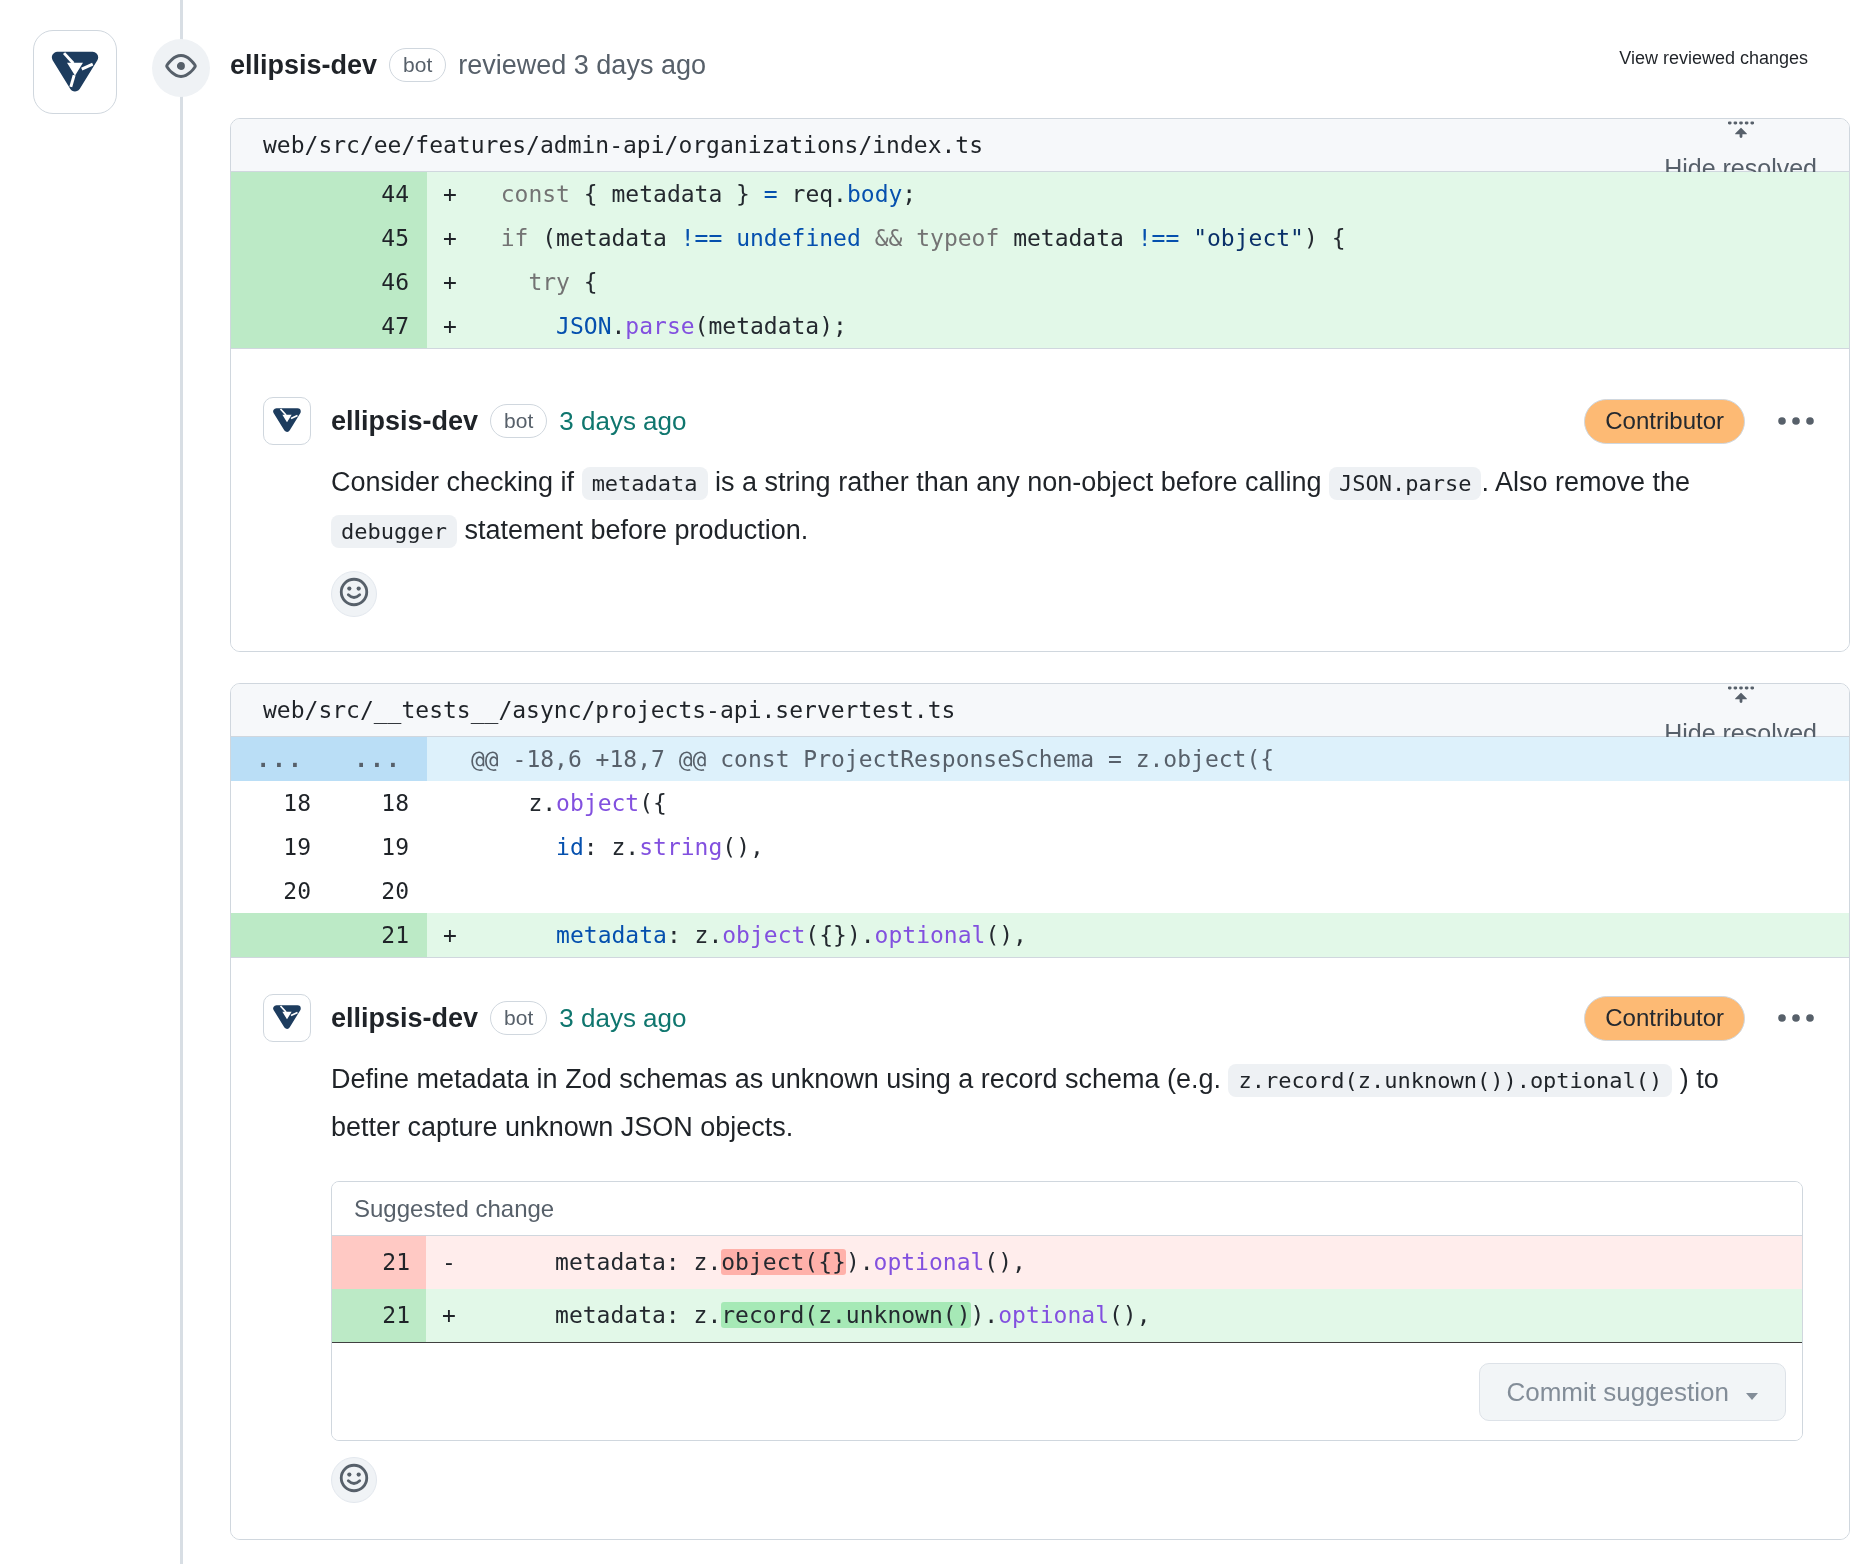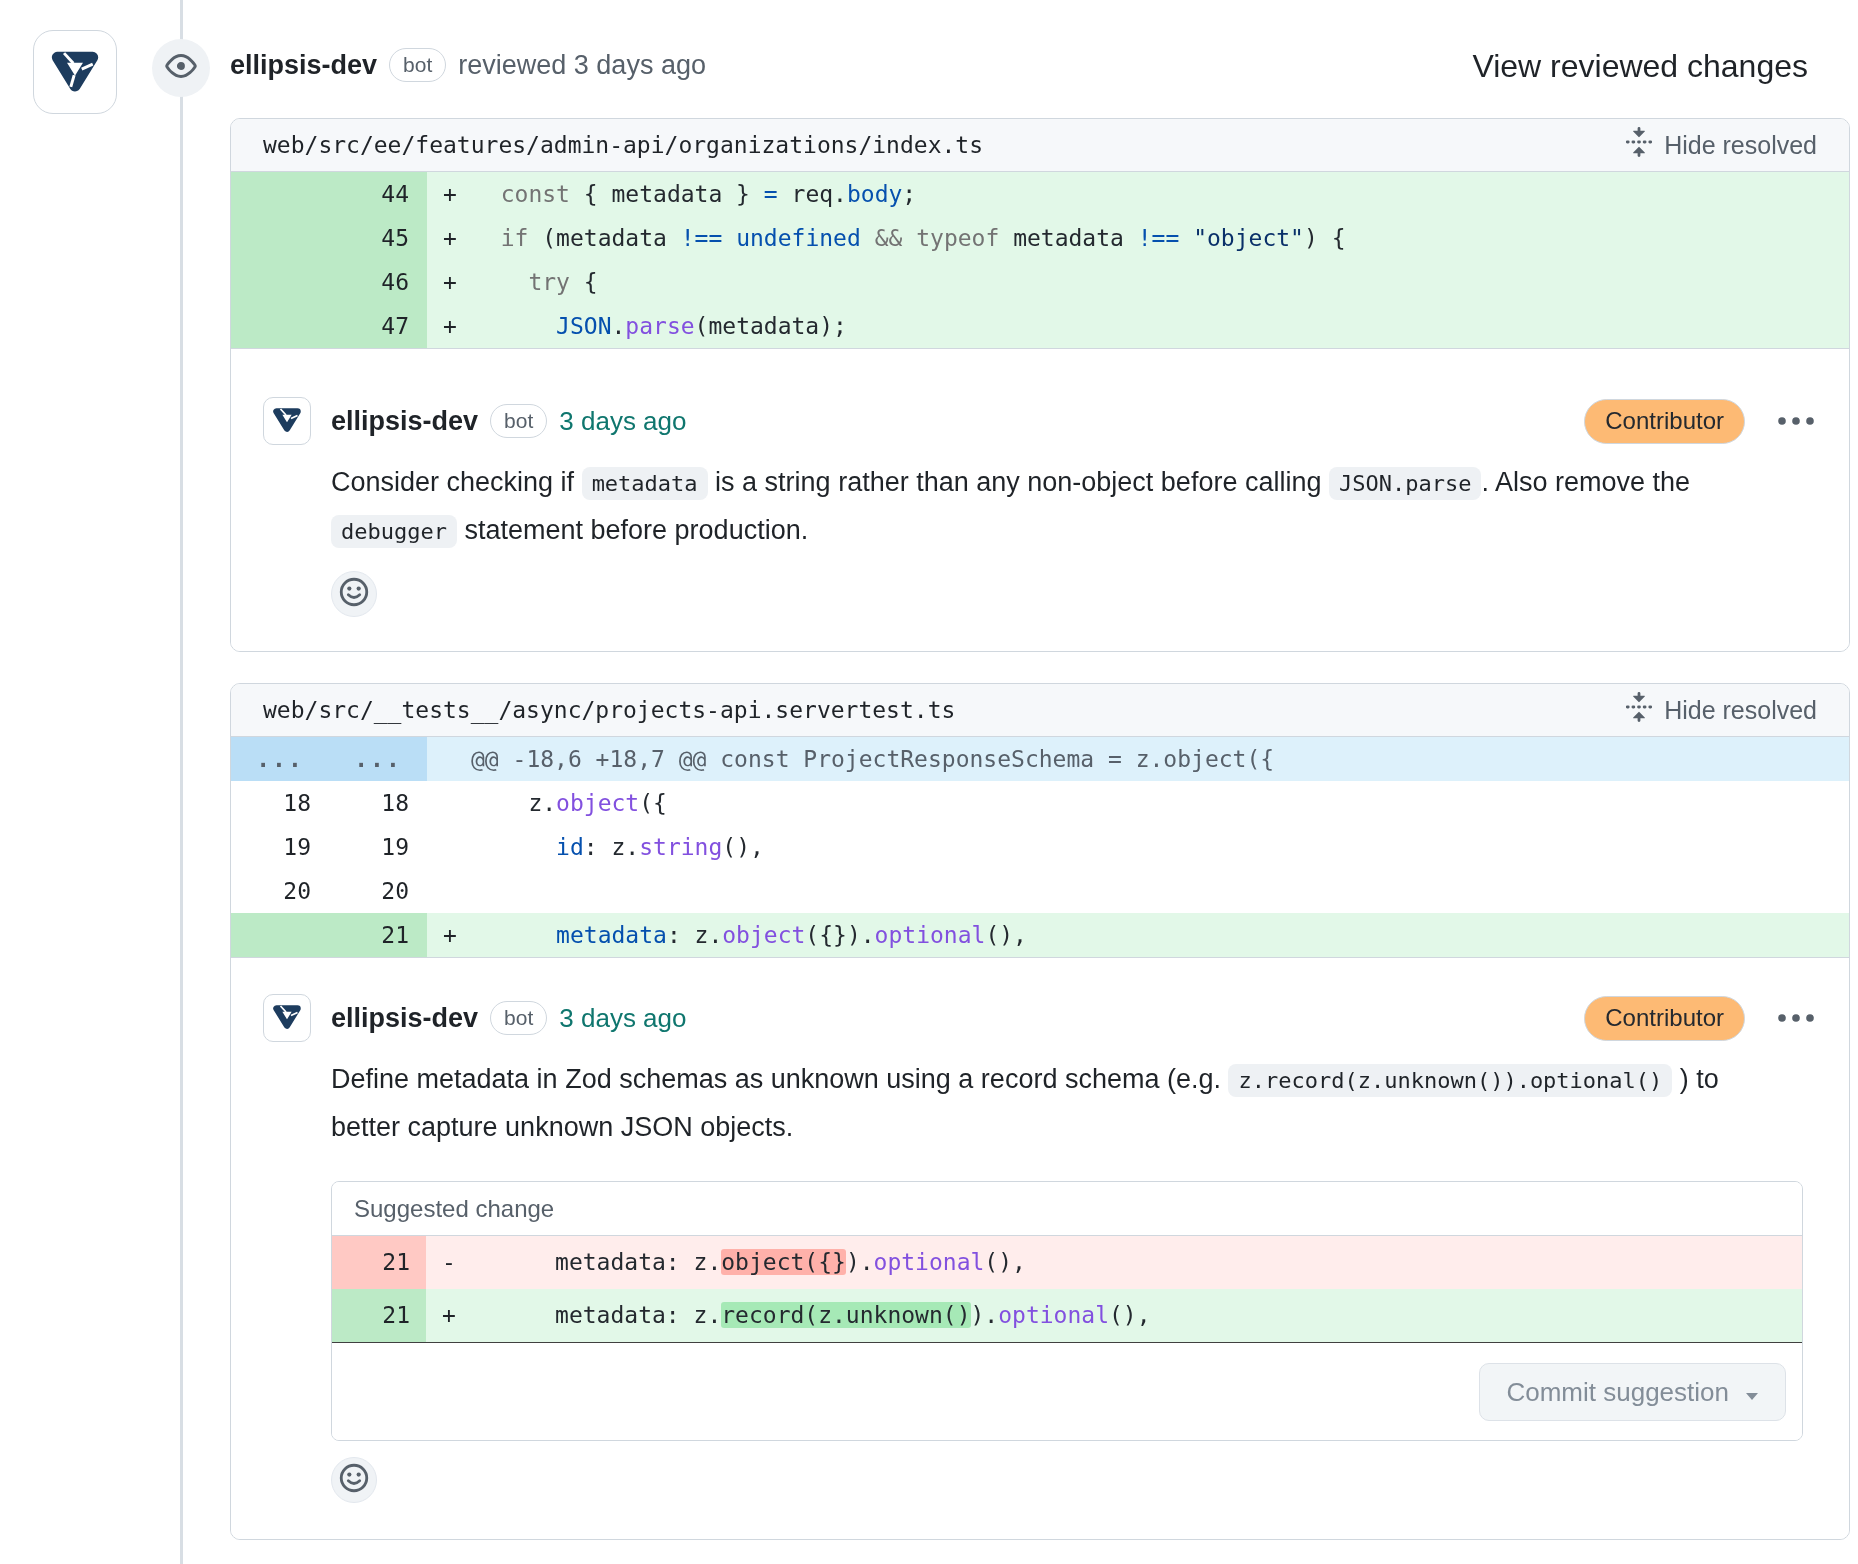--- a/index.html
+++ b/index.html
@@ -11,30 +11,30 @@
 
   
   .top-avatar { position:absolute; left:33px; top:30px; width:84px; height:84px; background:#fff;
     border:1px solid #d0d7de; border-radius:20px; display:flex; align-items:center; justify-content:center; z-index:2; }
   .eye-badge { position:absolute; left:152px; top:39px; width:58px; height:58px; border-radius:50%;
     background:#eff2f5; display:flex; align-items:center; justify-content:center; z-index:2; }
   .top-head { position:absolute; left:230px; top:44px; height:42px; display:flex; align-items:center; gap:12px; }
   .author-name { font-size:27px; font-weight:700; color:#1f2328; }
   .bot-pill { font-size:21px; color:#57606a; border:1px solid #d0d7de; border-radius:20px; padding:3px 13px 4px; line-height:1.2; background:#fff; }
   .head-action { font-size:27px; color:#57606a; }
-  .view-link { position:absolute; top:48px; right:50px; font-size:32px; font-weight:500; color:#1f2328; cursor:pointer; }
+  .view-link { position:absolute; top:48px; right:50px; font-size:18px; font-weight:500; color:#1f2328; cursor:pointer; }
 
   
   .card { position:absolute; left:230px; width:1620px; background:#fff; border:1px solid #d0d7de; border-radius:10px; overflow:hidden; }
   .card1 { top:118px; }
   .card2 { top:683px; }
   .file-header { height:53px; background:#f6f8fa; border-bottom:1px solid #d0d7de; display:flex; align-items:center;
     padding:0 32px; }
   .file-name { font-family:"DejaVu Sans Mono","Liberation Mono",monospace; font-size:23px; color:#1f2328; cursor:pointer; }
-  .hide-resolved { margin-left:auto; display:flex; align-items:center; gap:10px; color:#57606a; font-size:25px; cursor:pointer; }
+  .hide-resolved { margin-left:auto; display:flex; align-items:center; gap:10px; color:#57606a; font-size:25px; cursor:pointer;flex-direction:column; }
 
   
   .diff { border-bottom:1px solid #d0d7de; }
   .drow { display:flex; height:44px; line-height:44px; font-family:"DejaVu Sans Mono","Liberation Mono",monospace; font-size:23px; }
   .gcell { width:98px; flex:none; text-align:right; padding-right:18px; color:#1f2328; }
   .gsign { width:46px; flex:none; text-align:center; color:#1f2328; }
   .gcode { flex:1; white-space:pre; overflow:hidden; }
   .drow.add .gcell { background:#bceac6; }
   .drow.add .gsign, .drow.add .gcode { background:#e2f8e8; }
   .drow.ctx .gcell, .drow.ctx .gsign, .drow.ctx .gcode { background:#fff; }

